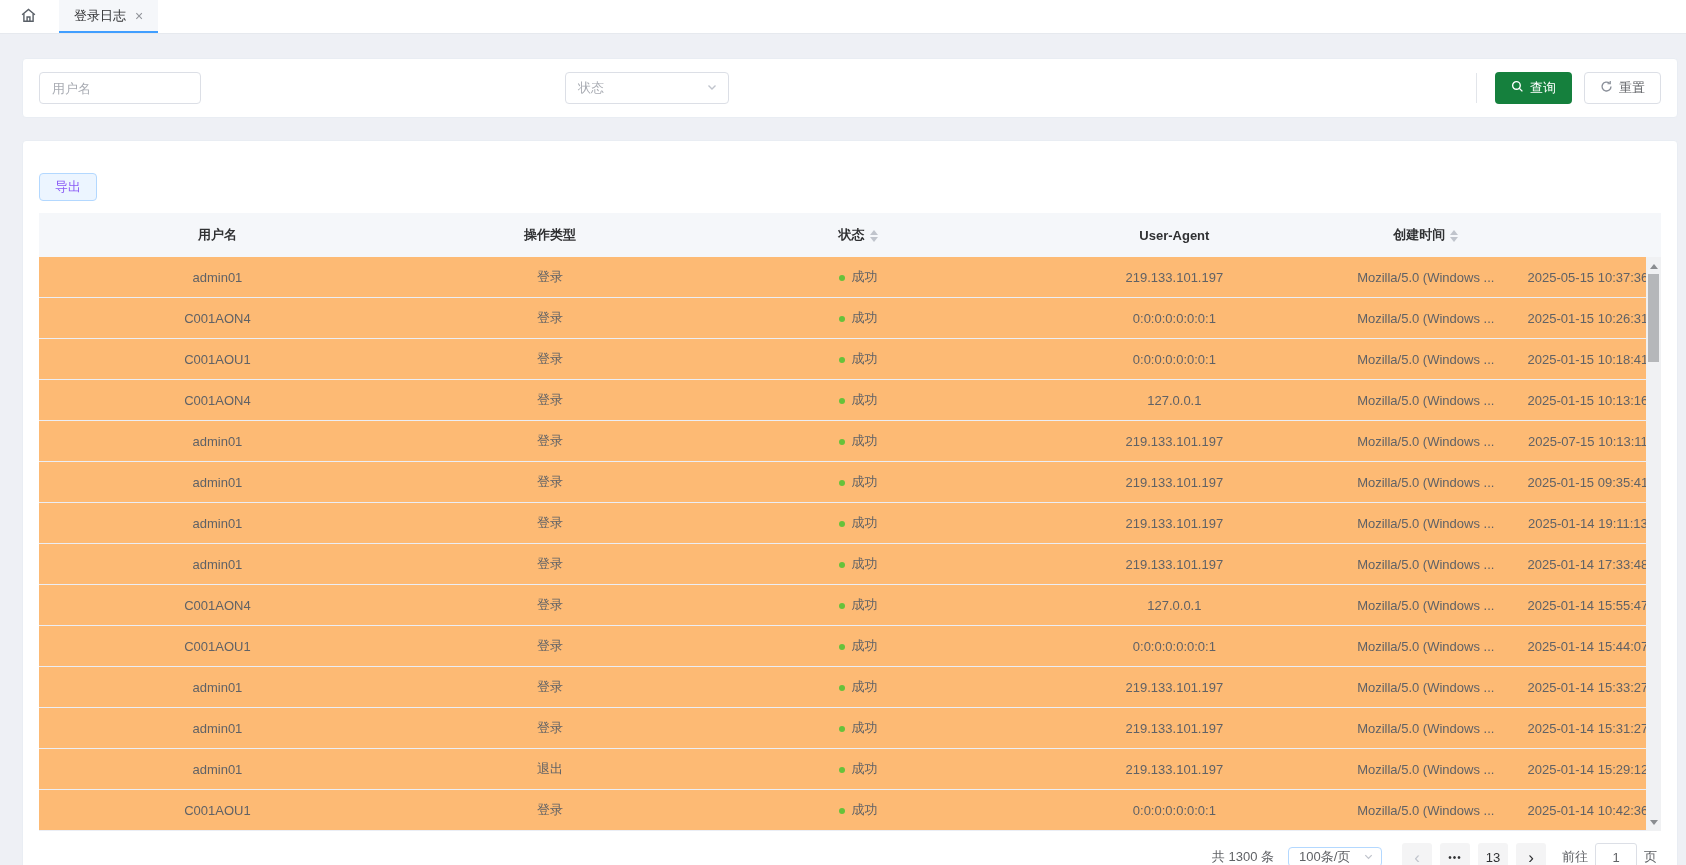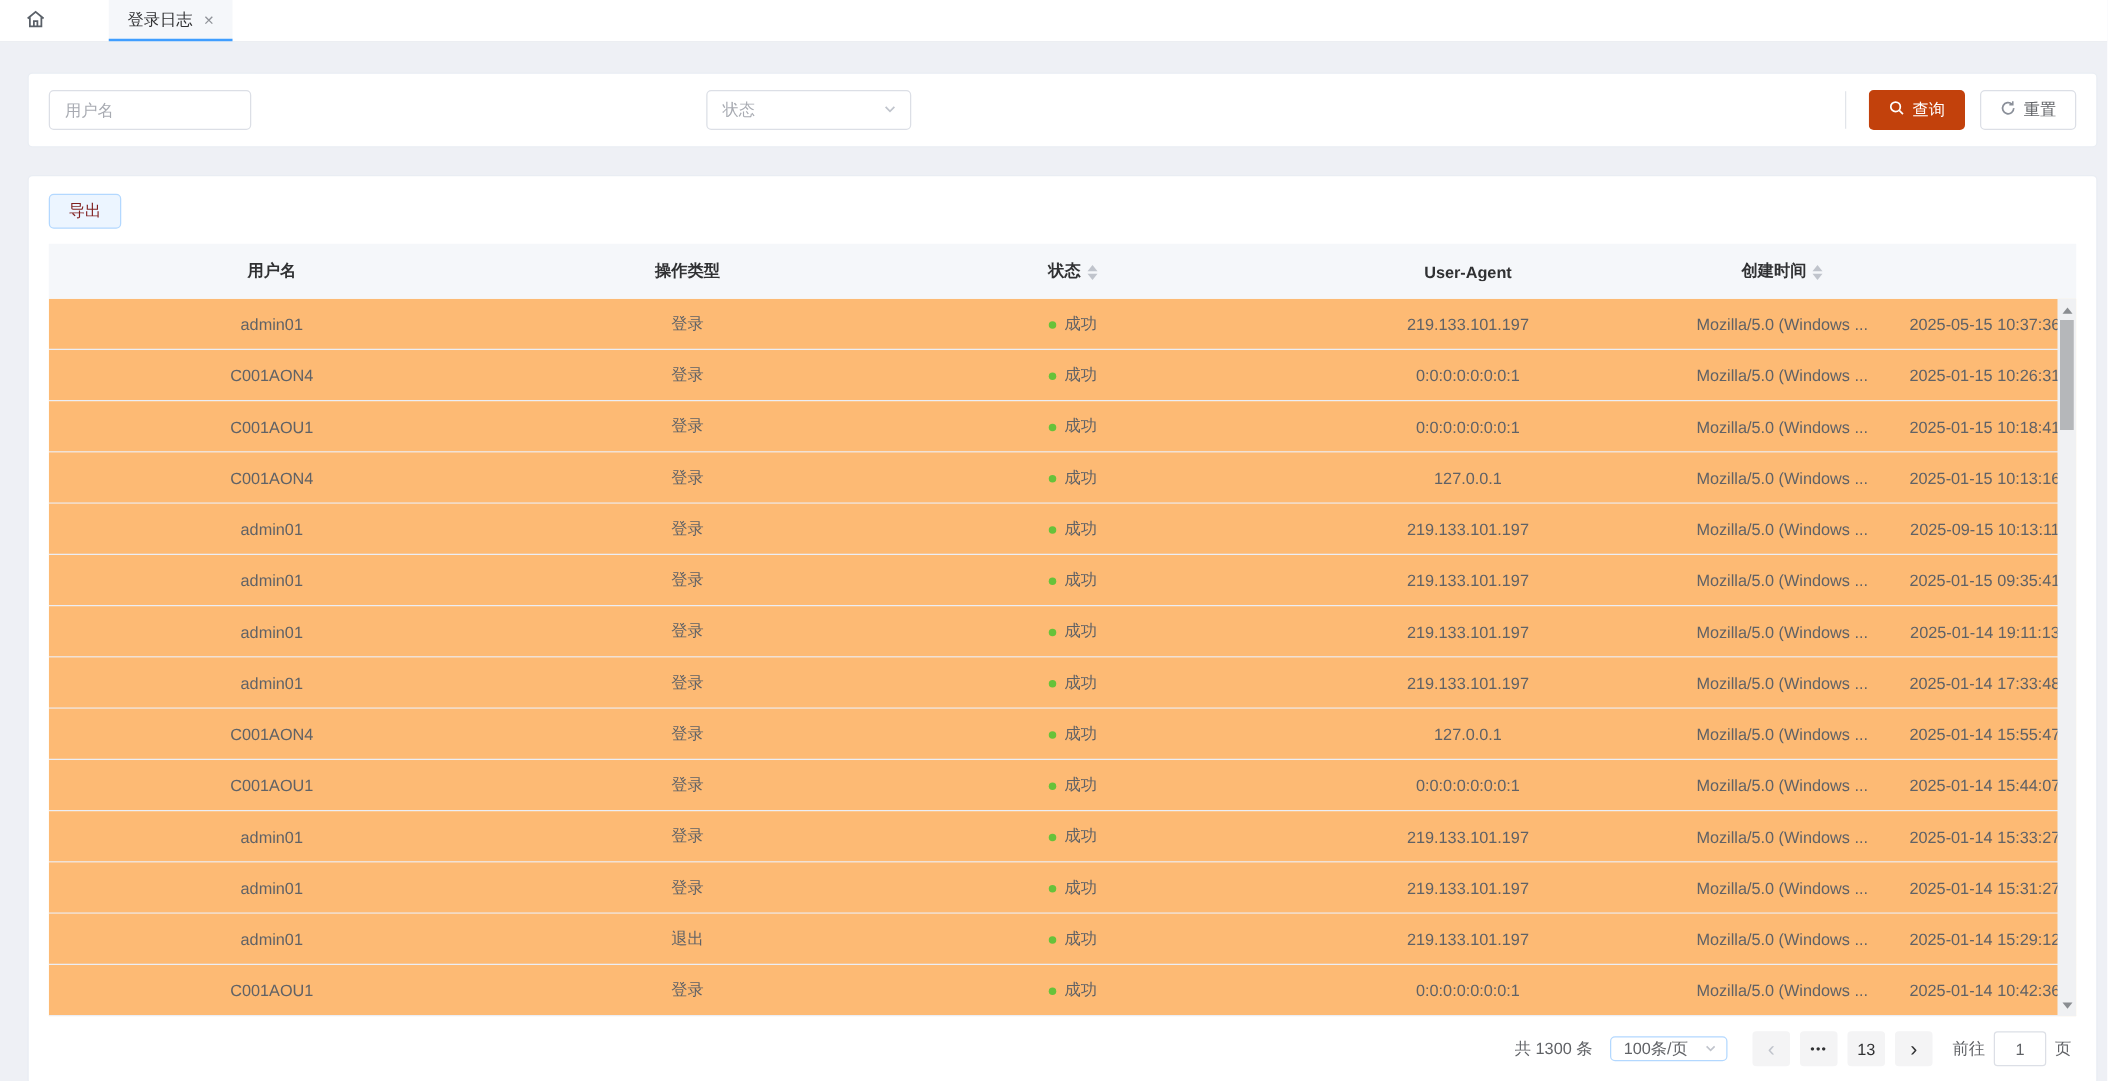--- a/index.html
+++ b/index.html
@@ -2,21 +2,21 @@
 <html><head>
 <meta charset="utf-8">
 <style>
   * { margin:0; padding:0; box-sizing:border-box; }
   html,body { width:1686px; height:865px; }
   .screen { width:1686px; height:865px; background:#eef0f5; overflow:hidden;
             font-family:"Liberation Sans", sans-serif; font-size:13px; color:#606266; }
 
   
   .tabbar { height:34px; background:#fff; border-bottom:1px solid #e6e9ee;
-            display:flex; align-items:stretch; padding-left:14px;gap:28px; }
+            display:flex; align-items:stretch; padding-left:14px; }
   .home-btn { display:flex; align-items:center; padding:0 6px; cursor:pointer; }
   .tab { margin-left:16px; display:flex; align-items:center; gap:9px; padding:0 15px;
          background:#f5f7fa; border-bottom:2px solid #409eff; color:#303133; cursor:pointer; }
   .tab .close { color:#909399; font-size:14px; line-height:1; }
 
   
   .content { padding:24px 8px 0 22px; }
   .card { background:#fff; border:1px solid #e9edf3; border-radius:4px; }
 
   
@@ -26,28 +26,28 @@
                 font-family:"Liberation Sans", sans-serif; }
   .text-input::placeholder { color:#a8abb2; }
   .select { width:164px; height:32px; border:1px solid #dcdfe6; border-radius:4px;
             display:flex; align-items:center; justify-content:space-between;
             padding:0 10px 0 12px; color:#a8abb2; margin-left:364px; cursor:pointer; }
   .filter-actions { margin-left:auto; display:flex; align-items:center; }
   .v-divider { width:1px; height:30px; background:#e2e5ea; margin-right:18px; }
   .btn { height:32px; border-radius:4px; border:1px solid transparent; font-size:13px;
          display:inline-flex; align-items:center; gap:6px; padding:0 15px; cursor:pointer;
          font-family:"Liberation Sans", sans-serif; }
-  .btn-primary { background:#c2410c; color:#fff; }
+  .btn-primary { background:#15803d; color:#fff; }
   .btn-default { background:#fff; border-color:#dcdfe6; color:#606266; margin-left:12px; }
 
   
   .table-card { margin-top:22px; padding:14px 16px 0; }
   .btn-export { height:28px; padding:0 15px; background:#ecf5ff; border:1px solid #b3d8ff;
-                color:#7f1d1d; border-radius:4px; font-size:13px; cursor:pointer;
-                font-family:"Liberation Sans", sans-serif; }
+                color:#8b5cf6; border-radius:4px; font-size:13px; cursor:pointer;
+                font-family:"Liberation Sans", sans-serif;margin-top:18px; }
 
   .tbl { margin-top:12px; }
   .thead { display:flex; align-items:center; height:44px; background:#f5f7fa;
            font-weight:bold; color:#303133; }
   .cell { text-align:center; overflow:hidden; white-space:nowrap; }
   .cell:nth-child(1){width:22%;} .cell:nth-child(2){width:19%;}
   .cell:nth-child(3){width:19%;} .cell:nth-child(4){width:20%;}
   .cell:nth-child(5){width:11%;} .cell:nth-child(6){width:9%;}
   .sort-carets { display:inline-flex; flex-direction:column; gap:2px; margin-left:5px;
                  vertical-align:middle; }
@@ -213,21 +213,21 @@
     <div class="cell"><span>Mozilla/5.0 (Windows ...</span></div>
     <div class="cell"><span>2025-01-15 10:13:16</span></div>
   </div>
 
   <div class="trow">
     <div class="cell"><span>admin01</span></div>
     <div class="cell"><span>登录</span></div>
     <div class="cell"><span class="dot"></span><span>成功</span></div>
     <div class="cell"><span>219.133.101.197</span></div>
     <div class="cell"><span>Mozilla/5.0 (Windows ...</span></div>
-    <div class="cell"><span>2025-09-15 10:13:11</span></div>
+    <div class="cell"><span>2025-07-15 10:13:11</span></div>
   </div>
 
   <div class="trow">
     <div class="cell"><span>admin01</span></div>
     <div class="cell"><span>登录</span></div>
     <div class="cell"><span class="dot"></span><span>成功</span></div>
     <div class="cell"><span>219.133.101.197</span></div>
     <div class="cell"><span>Mozilla/5.0 (Windows ...</span></div>
     <div class="cell"><span>2025-01-15 09:35:41</span></div>
   </div>

